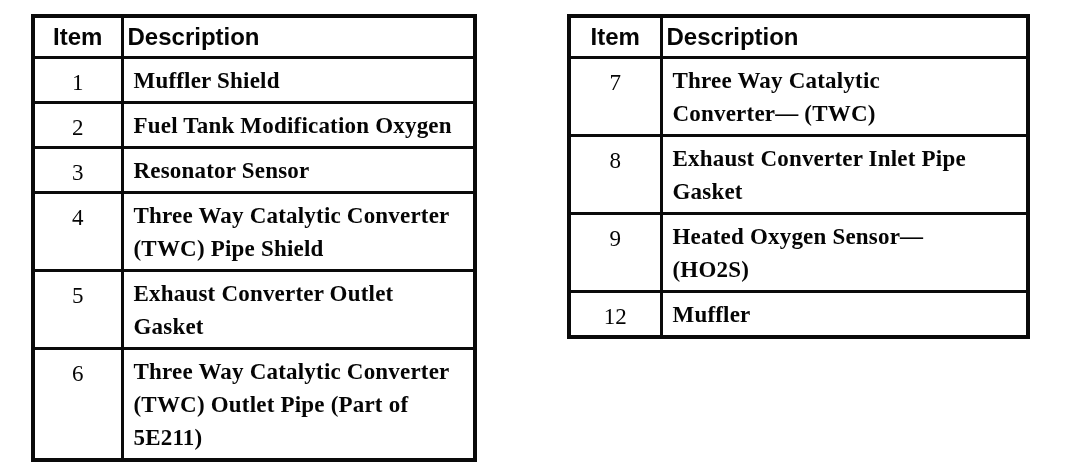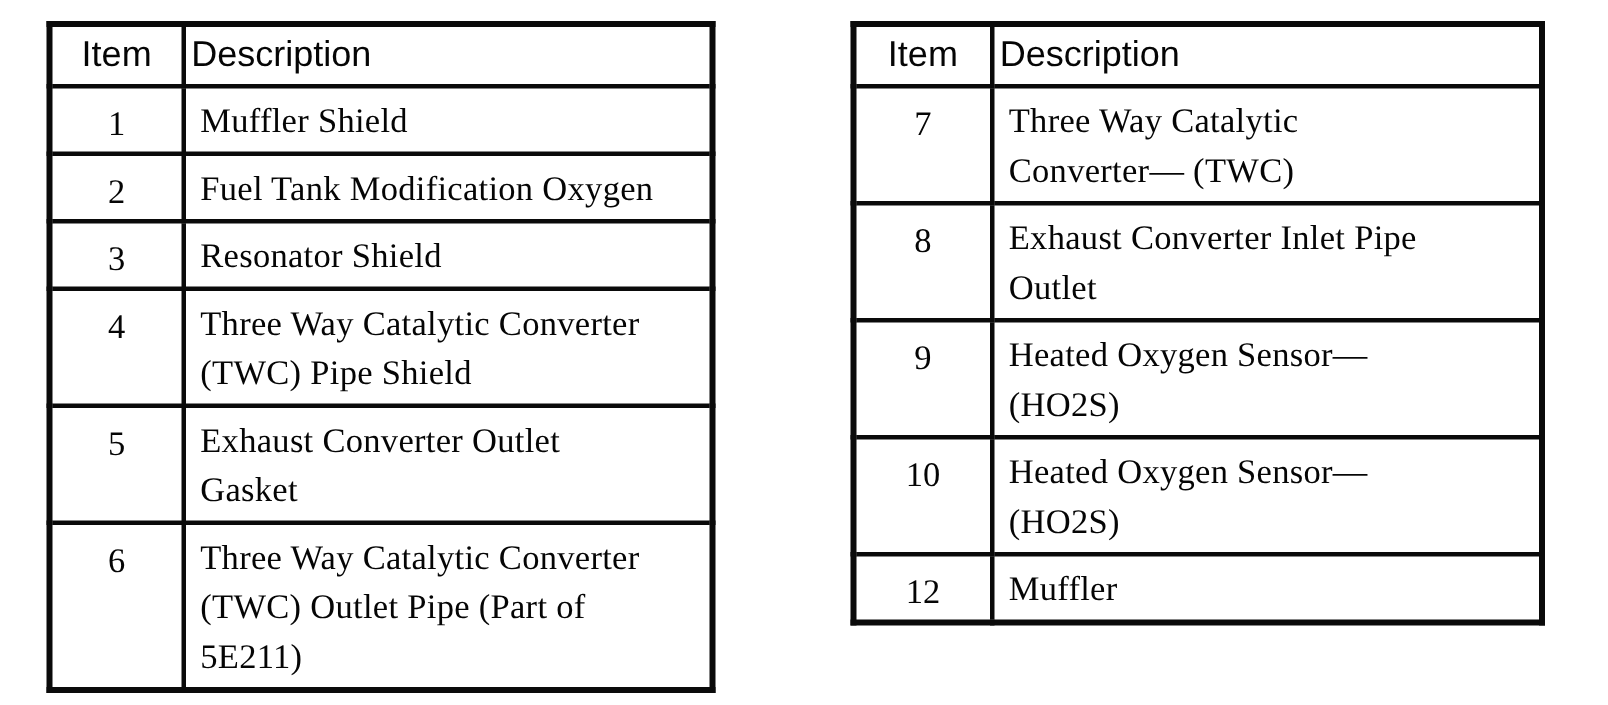--- a/index.html
+++ b/index.html
@@ -31,41 +31,41 @@
   .t-left{width:442px;}
   .t-left .col-item{width:89px;}
   .t-left .col-desc{width:353px;}
   .t-right{width:459px;}
   .t-right .col-item{width:92px;}
   .t-right .col-desc{width:367px;}
   
   tr.hrow{height:41px;}
   th.item-h,th.desc-h{
     font-family:"Liberation Sans", sans-serif;
-    font-weight:normal;
+    font-weight:bold;
     font-size:24px;
     vertical-align:middle;
     padding:2px 4px 2px 4px;
   }
   th.item-h{text-align:center;}
   th.desc-h{text-align:left;}
   
   td.item-c{
     font-family:"Liberation Serif", serif;
     font-size:23px;
     font-weight:normal;
     text-align:center;
     vertical-align:top;
     padding-top:7px;
     line-height:33px;
   }
   td.desc-c{
     font-family:"Liberation Serif", serif;
     font-size:23px;
-    font-weight:normal;
+    font-weight:bold;
     text-align:left;
     vertical-align:top;
     padding:5px 8px 4px 10px;
     line-height:33px;
     white-space:pre-line;
     letter-spacing:0.2px;
   }
   
   tr.h43{height:43px;}
   tr.h42{height:42px;}
@@ -94,21 +94,21 @@
       <tr class="h43">
         <td class="item-c">1</td>
         <td class="desc-c">Muffler Shield</td>
       </tr>
       <tr class="h42">
         <td class="item-c">2</td>
         <td class="desc-c">Fuel Tank Modification Oxygen</td>
       </tr>
       <tr class="h42">
         <td class="item-c">3</td>
-        <td class="desc-c">Resonator Shield</td>
+        <td class="desc-c">Resonator Sensor</td>
       </tr>
       <tr class="h70">
         <td class="item-c">4</td>
         <td class="desc-c">Three Way Catalytic Converter
 (TWC) Pipe Shield</td>
       </tr>
       <tr class="h70">
         <td class="item-c">5</td>
         <td class="desc-c">Exhaust Converter Outlet
 Gasket</td>
@@ -135,29 +135,24 @@
     </thead>
     <tbody>
       <tr class="h72">
         <td class="item-c">7</td>
         <td class="desc-c">Three Way Catalytic
 Converter— (TWC)</td>
       </tr>
       <tr class="h72">
         <td class="item-c">8</td>
         <td class="desc-c">Exhaust Converter Inlet Pipe
-Outlet</td>
+Gasket</td>
       </tr>
       <tr class="h70">
         <td class="item-c">9</td>
-        <td class="desc-c">Heated Oxygen Sensor—
-(HO2S)</td>
-      </tr>
-      <tr class="h72">
-        <td class="item-c">10</td>
         <td class="desc-c">Heated Oxygen Sensor—
 (HO2S)</td>
       </tr>
       <tr class="h38">
         <td class="item-c">12</td>
         <td class="desc-c">Muffler</td>
       </tr>
     </tbody>
   </table>
 

